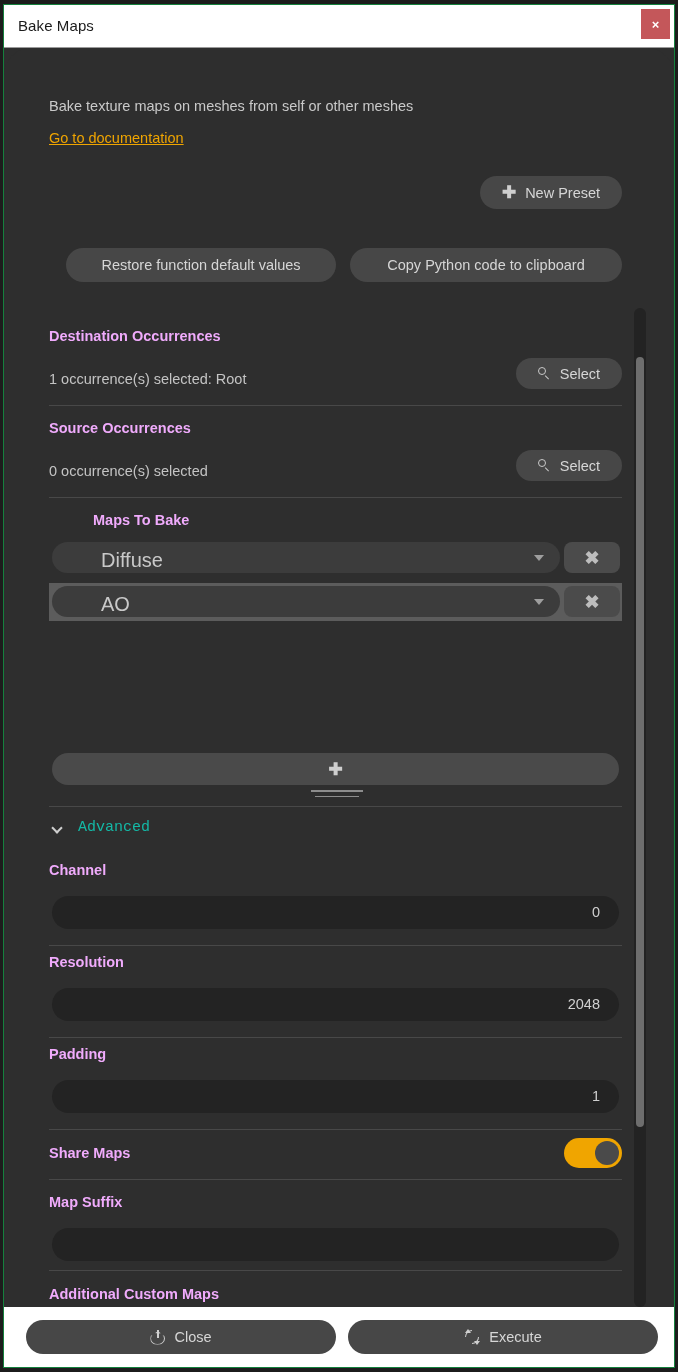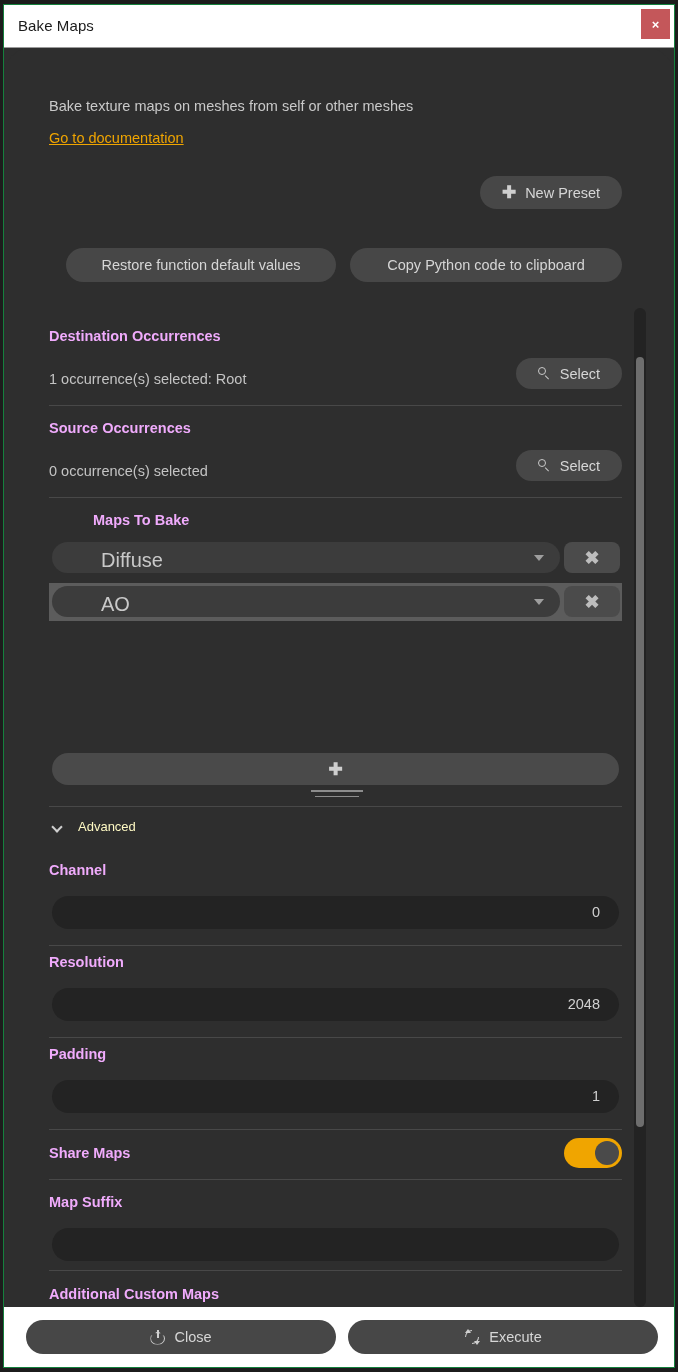--- a/index.html
+++ b/index.html
@@ -318,22 +318,23 @@
     content: "";
     position: absolute;
     left: 1px; top: 0px;
     width: 8px; height: 8px;
     border-right: 2px solid #cfcfcf;
     border-bottom: 2px solid #cfcfcf;
     transform: rotate(45deg);
     box-sizing: border-box;
   }
   .advanced-label {
-    font-size: 13px;
-    color: #fef9c3;
+    font-size: 15px;
+    color: #14b8a6;
+    font-family: Liberation Mono, monospace;
   }
 
   .num-input {
     position: absolute;
     left: 48px;
     width: 567px;
     height: 33px;
     background: #232323;
     border-radius: 17px;
     box-sizing: border-box;

